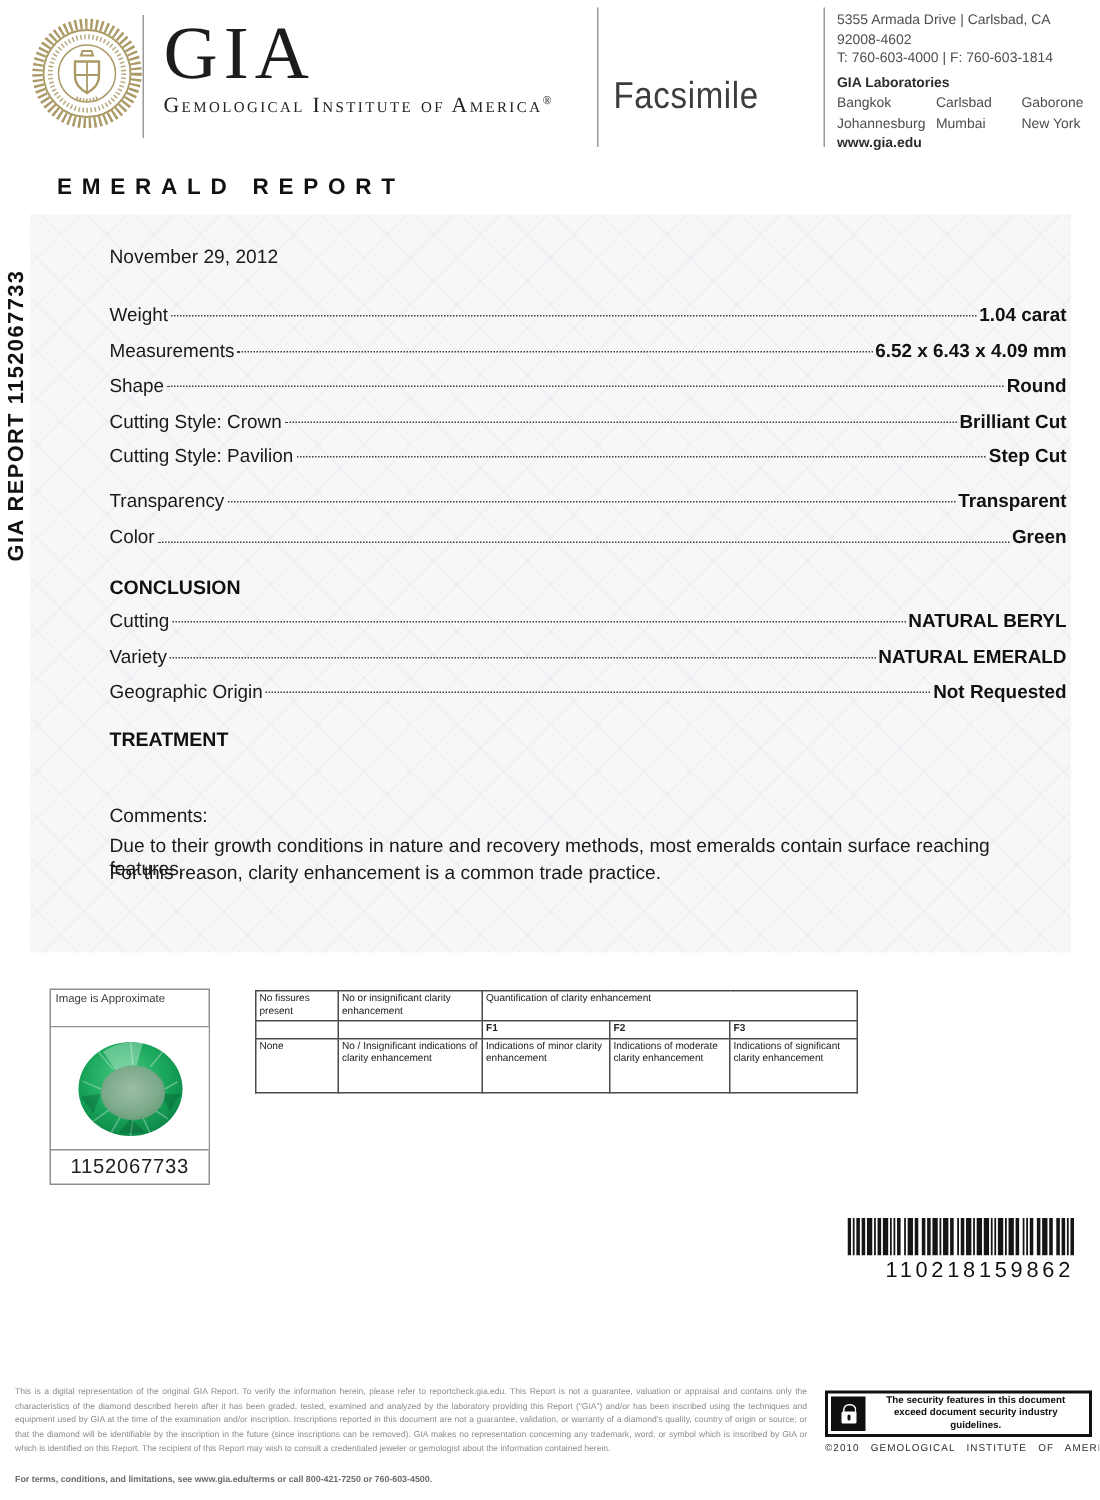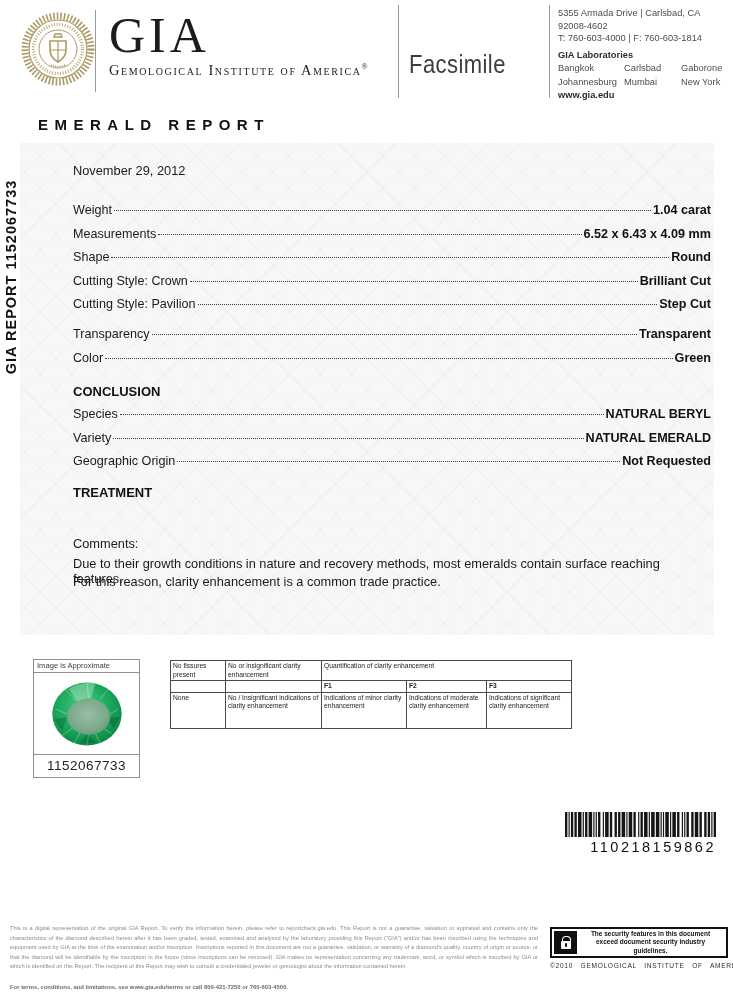--- a/index.html
+++ b/index.html
@@ -43,21 +43,21 @@
   .frow { display:flex; align-items:baseline; font-size:12.6px; }
   .frow .lbl { color:#1a1a1a; white-space:nowrap; }
   .frow .dots { flex:1; border-bottom:1.4px dotted #3c3c3c; position:relative; top:-3px; margin:0 2px; }
   .frow .val { font-weight:bold; color:#111; white-space:nowrap; }
   .sect-h { font-size:13px; font-weight:bold; color:#111; }
   .body-line { font-size:12.8px; color:#1a1a1a; }
   .bold-line { font-size:12.8px; font-weight:bold; color:#111; }
 
   
   .img-box { position:absolute; left:33px; top:659px; width:107px; background:#fff; border:1px solid #8f8f8f; }
-  .img-caption { font-size:7.6px; color:#3c3c3c; padding:1px 3px 2px; border-bottom:1px solid #8f8f8f; }
+  .img-caption { font-size:7.6px; color:#3c3c3c; padding:1px 3px 14px; border-bottom:1px solid #8f8f8f; }
   .img-photo { height:81px; display:flex; align-items:center; justify-content:center; background:#fff; }
   .img-num { border-top:1px solid #8f8f8f; text-align:center; font-size:13.5px; letter-spacing:0.5px; color:#222; padding:3px 0 4px; }
 
   
   .ctable { position:absolute; left:170px; top:660px; width:401px; border-collapse:collapse; table-layout:fixed; }
   .ctable td { border:1px solid #4a4a4a; font-size:6.7px; line-height:8.6px; padding:1px 2px; vertical-align:top; color:#222; background:#fff; }
   .ctable .h { height:11px; }
   .ctable .fcell { font-weight:bold; }
 
   
@@ -154,29 +154,29 @@
     <div class="abs frow" style="top:154px;">
       <span class="lbl">Cutting Style: Pavilion</span>
         <span class="dots"></span>
         <span class="val">Step Cut</span>
     </div>
     <div class="abs frow" style="top:184px;">
       <span class="lbl">Transparency</span>
         <span class="dots"></span>
         <span class="val">Transparent</span>
     </div>
-    <div class="abs frow" style="top:207.5px;">
+    <div class="abs frow" style="top:207.5px;align-items:flex-end;">
       <span class="lbl">Color</span>
         <span class="dots"></span>
         <span class="val">Green</span>
     </div>
 
     <div class="abs sect-h" style="top:241px;">CONCLUSION</div>
     <div class="abs frow" style="top:264px;">
-      <span class="lbl">Species</span>
+      <span class="lbl">Cutting</span>
         <span class="dots"></span>
         <span class="val">NATURAL BERYL</span>
     </div>
     <div class="abs frow" style="top:287.5px;">
       <span class="lbl">Variety</span>
         <span class="dots"></span>
         <span class="val">NATURAL EMERALD</span>
     </div>
     <div class="abs frow" style="top:311px;">
       <span class="lbl">Geographic Origin</span>

